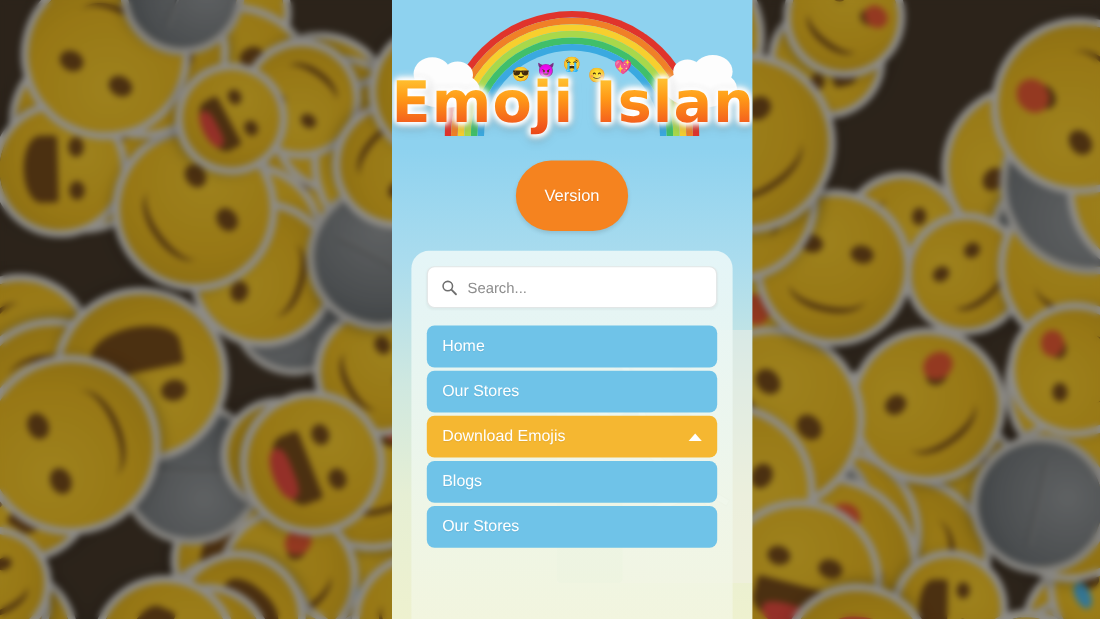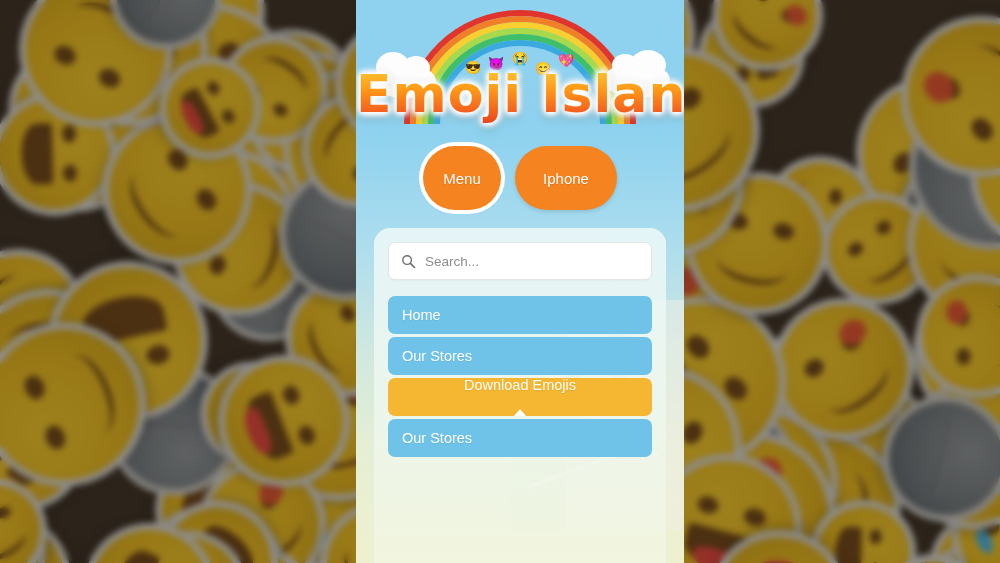--- a/index.html
+++ b/index.html
@@ -196,21 +196,21 @@
   
   .nav-item {
     height:38px; display:flex; align-items:center;
     justify-content:space-between;
     background:#6fc3e8; color:#ffffff;
     border-radius:7px; padding:0 14px;
     margin-bottom:3px; cursor:pointer;
     font-size:14.5px; line-height:1;
     text-shadow:0 1px 1px rgba(0,0,0,.08);
   }
-  .nav-item.expanded { background:#f5b731;flex-direction:column; }
+  .nav-item.expanded { background:#f5b731; }
   .nav-item .chev {
     width:0; height:0;
     border-left:6px solid transparent;
     border-right:6px solid transparent;
     border-bottom:7px solid #ffffff;
   }
   .submenu { background:#ffffff; margin:0 0 3px 16px; width:238px; }
   .submenu-item {
     height:32px; display:flex; align-items:center;
     padding:0 0 0 10px; color:#3b3b3b;
@@ -818,22 +818,21 @@
       <span>😈</span>
       <span>😭</span>
       <span>😊</span>
       <span>💖</span>
     </div>
 
     <div id="logo-text">Emoji Island</div>
   </div>
 
   <div id="top-buttons">
-    <button class="topbtn active" id="btn-menu">Menu</button>
-    <button class="topbtn" id="btn-account">Iphone</button>
+    <button class="topbtn" id="btn-account">Version</button>
   </div>
 
   <div id="menu-panel">
 
     <div id="search-box">
       <svg width="15" height="15" viewBox="0 0 16 16">
         <circle cx="6.5" cy="6.5" r="4.6" fill="none" stroke="#6f6f6f" stroke-width="1.5"></circle>
         <line x1="10" y1="10" x2="14.4" y2="14.4" stroke="#6f6f6f" stroke-width="1.8" stroke-linecap="round"></line>
       </svg>
       <input id="search-input" type="text" placeholder="Search..." style="">
@@ -846,19 +845,22 @@
     <div class="nav-item">
       <span>Our Stores</span>
     </div>
 
     <div class="nav-item expanded">
       <span>Download Emojis</span>
       <span class="chev"></span>
     </div>
 
 
+    <div class="nav-item">
+      <span>Blogs</span>
+    </div>
 
     <div class="nav-item">
       <span>Our Stores</span>
     </div>
 
   </div>
 </div>
 
 </body></html>

